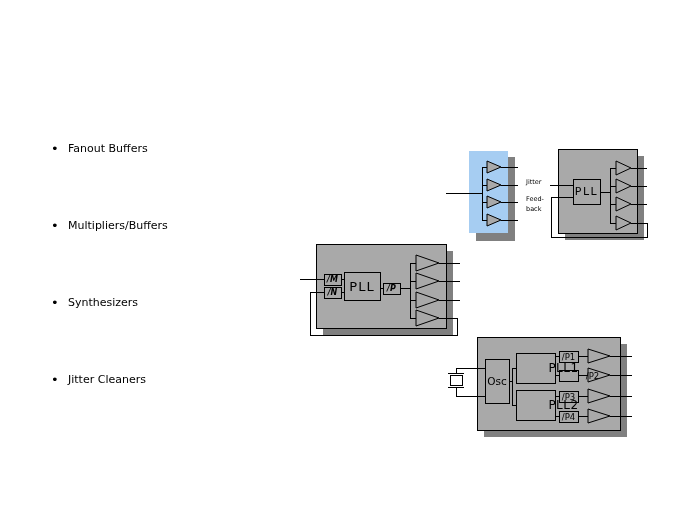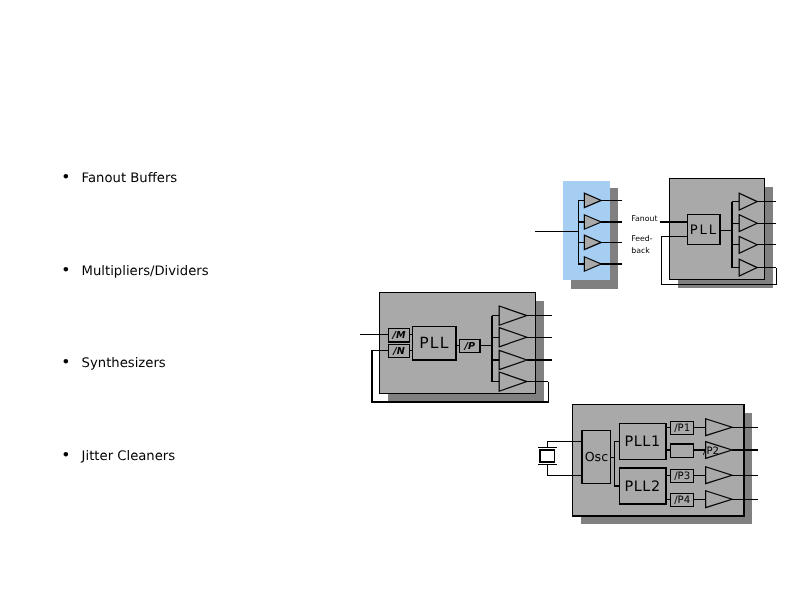--- a/index.html
+++ b/index.html
@@ -22,32 +22,32 @@
   .bluebox{fill:var(--highlight-blue);stroke:none;shape-rendering:crispEdges;}
   .tri{fill:var(--box-gray);stroke:var(--line-black);stroke-width:1;}
   .crystalbody{fill:#ffffff;stroke:var(--line-black);stroke-width:1;shape-rendering:crispEdges;}
   .dlabel{position:absolute;display:flex;align-items:center;justify-content:center;
           color:var(--text-black);white-space:nowrap;}
   .lbl-tiny{font-size:6.5px;justify-content:flex-start;}
   .lbl-div{font-size:8px;font-weight:bold;font-style:italic;}
   .lbl-divp{font-size:8.5px;}
   .lbl-pll{font-size:11px;letter-spacing:1.5px;}
   .lbl-pll-big{font-size:13px;letter-spacing:1px;}
-  .lbl-pllx{font-size:12px;letter-spacing:0.5px;}
+  .lbl-pllx{font-size:12px;letter-spacing:0.5px;margin-left:28px;}
   .lbl-osc{font-size:10.5px;}
 </style>
 </head>
 <body>
 
 <div class="slide">
 
 
   <ul class="bullets">
     <li style="top:140px;"><span>Fanout Buffers</span></li>
-    <li style="top:217px;"><span>Multipliers/Dividers</span></li>
+    <li style="top:217px;"><span>Multipliers/Buffers</span></li>
     <li style="top:294px;"><span>Synthesizers</span></li>
     <li style="top:371px;"><span>Jitter Cleaners</span></li>
   </ul>
 
   <svg class="diagram-svg" width="674" height="506" viewBox="0 0 674 506">
 
     <g>
       <rect class="gshadow" x="476" y="157" width="39" height="84"></rect>
       <rect class="bluebox" x="469" y="151" width="39" height="82"></rect>
       <line class="sline" x1="446" y1="193" x2="482" y2="193"></line>
@@ -153,21 +153,21 @@
       <line class="sline" x1="610" y1="375" x2="632" y2="375"></line>
       <line class="sline" x1="610" y1="396" x2="632" y2="396"></line>
       <line class="sline" x1="610" y1="416" x2="632" y2="416"></line>
       <polygon class="tri" points="588,349 588,363 610,356"></polygon>
       <polygon class="tri" points="588,368 588,382 610,375"></polygon>
       <polygon class="tri" points="588,389 588,403 610,396"></polygon>
       <polygon class="tri" points="588,409 588,423 610,416"></polygon>
     </g>
   </svg>
 
-  <div class="dlabel lbl-tiny" style="left:526px;top:178px;width:26px;height:8px;">Fanout</div>
+  <div class="dlabel lbl-tiny" style="left:526px;top:178px;width:26px;height:8px;">Jitter</div>
   <div class="dlabel lbl-tiny" style="left:526px;top:195px;width:26px;height:8px;">Feed-</div>
   <div class="dlabel lbl-tiny" style="left:526px;top:205px;width:26px;height:8px;">back</div>
   <div class="dlabel lbl-pll" style="left:573px;top:179px;width:27px;height:25px;">PLL</div>
 
   <div class="dlabel lbl-div" style="left:324px;top:274px;width:17px;height:11px;">/M</div>
   <div class="dlabel lbl-div" style="left:324px;top:287px;width:17px;height:11px;">/N</div>
   <div class="dlabel lbl-pll-big" style="left:344px;top:272px;width:36px;height:28px;">PLL</div>
   <div class="dlabel lbl-div" style="left:383px;top:283px;width:17px;height:11px;">/P</div>
 
   <div class="dlabel lbl-osc" style="left:485px;top:359px;width:24px;height:44px;text-align:right;">Osc</div>

